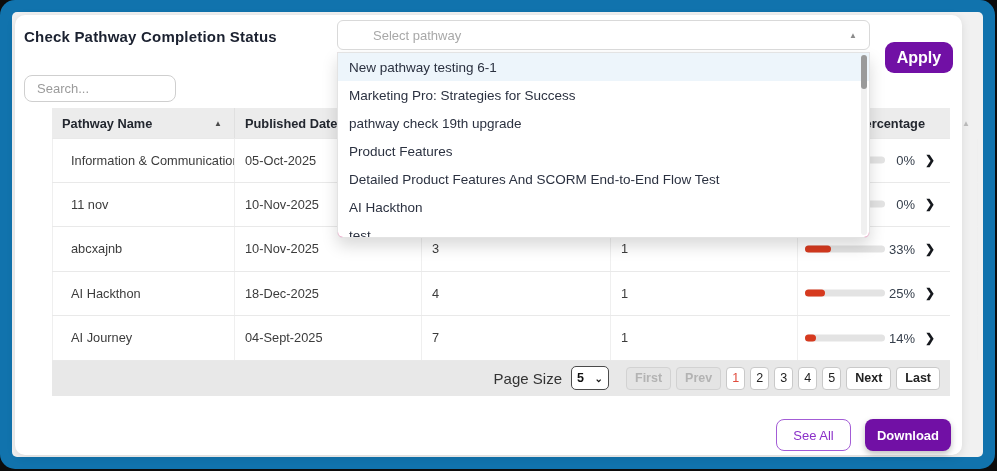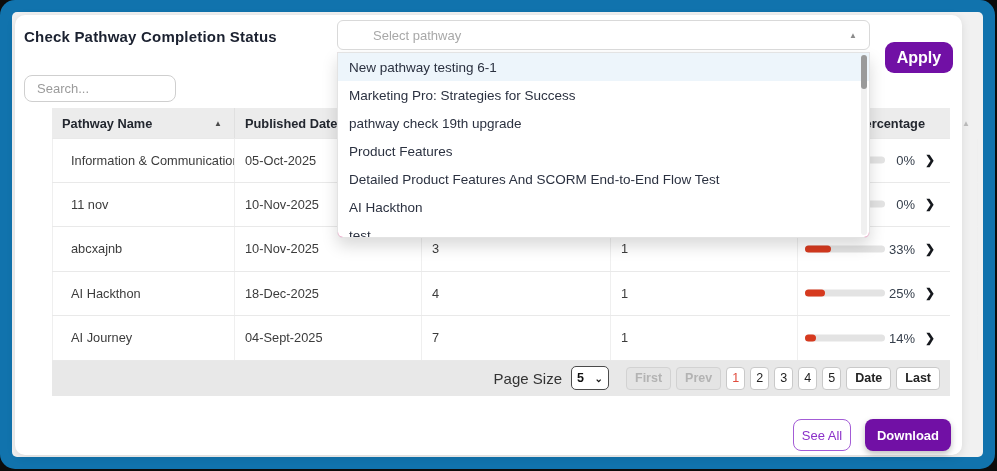--- a/index.html
+++ b/index.html
@@ -125,21 +125,21 @@
   }
   
   .apply-btn {
     position:absolute; left:870px; top:6px; width:68px; height:31px;
     background:#7110a5; color:#fff; border:none; border-radius:9px;
     font-size:16px; font-weight:bold; z-index:20; cursor:pointer;
     font-family:"Liberation Sans",sans-serif;
     margin-top:21px;
   }
   .see-all-btn {
-    position:absolute; right:111px; top:404px; width:58px; height:32px;
+    position:absolute; right:111px; top:404px; width:75px; height:32px;
     background:#fff; color:#8b30c9; border:1px solid #a35cd6; border-radius:8px;
     font-size:13px; display:flex; align-items:center; justify-content:center;
     cursor:pointer;
   }
   .download-btn {
     position:absolute; right:11px; top:404px; width:86px; height:32px;
     background:#7110a5; color:#fff; border:none; border-radius:8px;
     font-size:13px; font-weight:bold; display:flex; align-items:center; justify-content:center;
     box-shadow:0 3px 6px rgba(0,0,0,0.25); cursor:pointer;
   }
@@ -252,21 +252,21 @@
           </div>
           <div class="pg-btn disabled">First</div>
           <div class="pg-btn disabled">Prev</div>
           <div id="page-numbers" style="display:flex;gap:5px;">
               <div class="pg-btn num active">1</div>
               <div class="pg-btn num">2</div>
               <div class="pg-btn num">3</div>
               <div class="pg-btn num">4</div>
               <div class="pg-btn num">5</div>
             </div>
-          <div class="pg-btn navtext">Date</div>
+          <div class="pg-btn navtext">Next</div>
           <div class="pg-btn navtext">Last</div>
         </div>
       </div>
 
       <div class="select-control">
         <span class="select-placeholder">Select pathway</span>
         <span class="select-caret">▲</span>
       </div>
       <div class="dd-list" id="dd-list">
 

